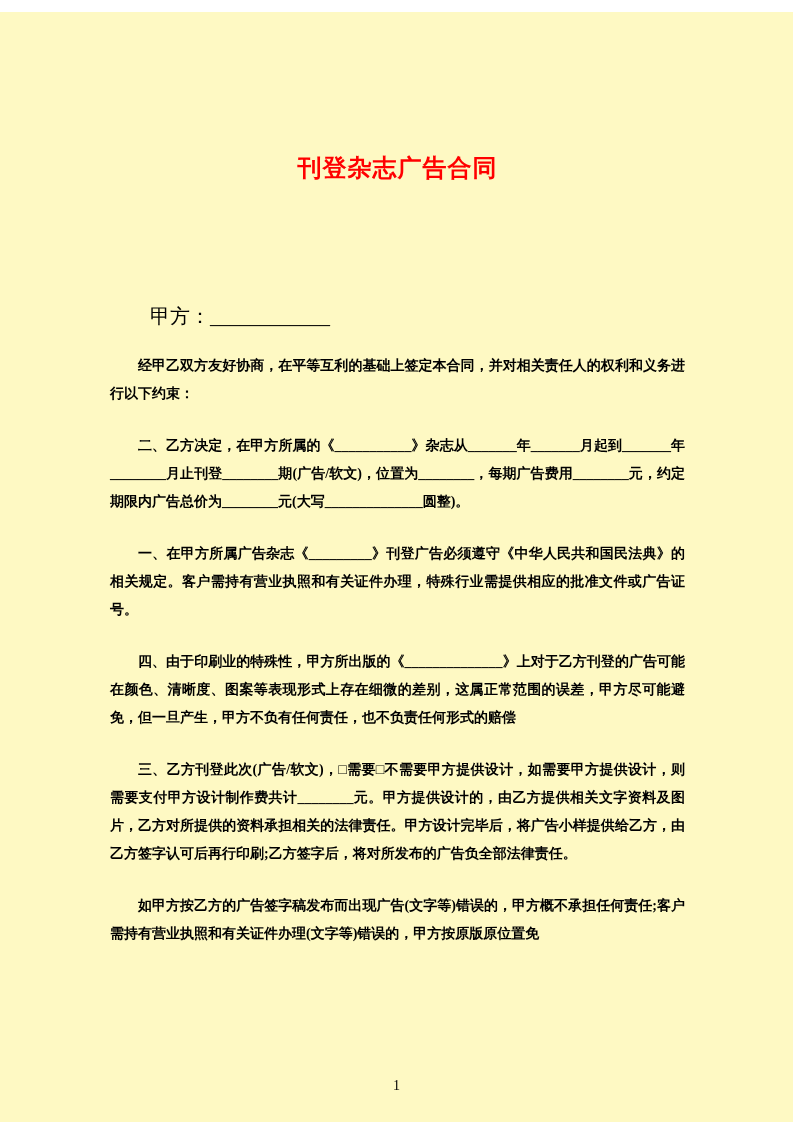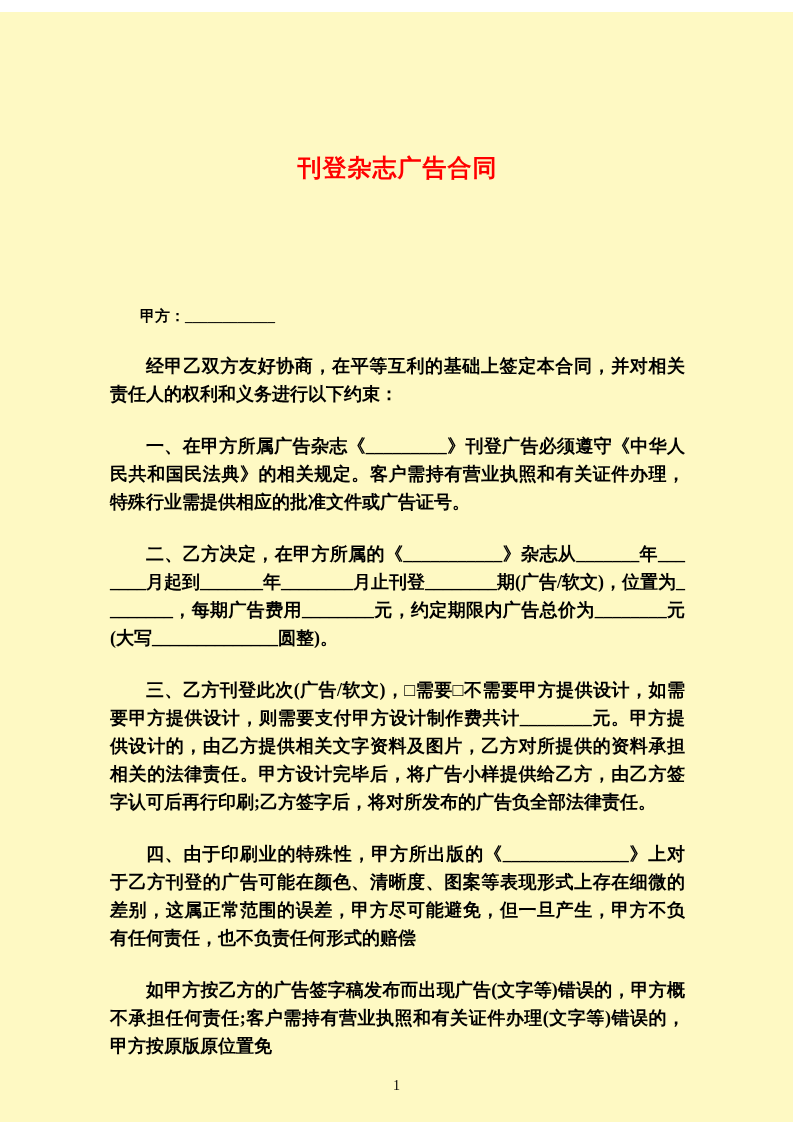--- a/index.html
+++ b/index.html
@@ -27,31 +27,31 @@
     letter-spacing: 1px;
     color: #ff0000;
     font-family: "Liberation Sans", "DejaVu Sans", sans-serif;
   }
   .party-block {
     margin-top: 118px;
     margin-bottom: 22px;
   }
   .field-line {
     margin: 0 0 27px 0;
-    font-size: 15px;
+    font-size: 20px;
     line-height: 28px;
-    font-weight: 700;
+    font-weight: 400;
     text-indent: 2em;
   }
   .field-line:last-child {
     margin-bottom: 0;
   }
   .para {
     margin: 0 0 24px 0;
-    font-size: 18px;
+    font-size: 14px;
     line-height: 28px;
     font-weight: 600;
     text-align: justify;
     text-indent: 2em;
     word-break: break-all;
   }
   .page-number {
     position: absolute;
     left: 0;
     right: 0;
@@ -68,25 +68,25 @@
 <div class="page">
 
   <h1 class="doc-title" style="color: rgb(255, 0, 0);">刊登杂志广告合同</h1>
 
   <div class="party-block">
     <p class="field-line">甲方：____________</p>
   </div>
 
   <p class="para">经甲乙双方友好协商，在平等互利的基础上签定本合同，并对相关责任人的权利和义务进行以下约束：</p>
 
+  <p class="para">二、乙方决定，在甲方所属的《___________》杂志从_______年_______月起到_______年________月止刊登________期(广告/软文)，位置为________，每期广告费用________元，约定期限内广告总价为________元(大写______________圆整)。</p>
+
   <p class="para">一、在甲方所属广告杂志《_________》刊登广告必须遵守《中华人民共和国民法典》的相关规定。客户需持有营业执照和有关证件办理，特殊行业需提供相应的批准文件或广告证号。</p>
 
-  <p class="para">二、乙方决定，在甲方所属的《___________》杂志从_______年_______月起到_______年________月止刊登________期(广告/软文)，位置为________，每期广告费用________元，约定期限内广告总价为________元(大写______________圆整)。</p>
+  <p class="para">四、由于印刷业的特殊性，甲方所出版的《______________》上对于乙方刊登的广告可能在颜色、清晰度、图案等表现形式上存在细微的差别，这属正常范围的误差，甲方尽可能避免，但一旦产生，甲方不负有任何责任，也不负责任何形式的赔偿</p>
 
   <p class="para">三、乙方刊登此次(广告/软文)，□需要□不需要甲方提供设计，如需要甲方提供设计，则需要支付甲方设计制作费共计________元。甲方提供设计的，由乙方提供相关文字资料及图片，乙方对所提供的资料承担相关的法律责任。甲方设计完毕后，将广告小样提供给乙方，由乙方签字认可后再行印刷;乙方签字后，将对所发布的广告负全部法律责任。</p>
-
-  <p class="para">四、由于印刷业的特殊性，甲方所出版的《______________》上对于乙方刊登的广告可能在颜色、清晰度、图案等表现形式上存在细微的差别，这属正常范围的误差，甲方尽可能避免，但一旦产生，甲方不负有任何责任，也不负责任何形式的赔偿</p>
 
   <p class="para">如甲方按乙方的广告签字稿发布而出现广告(文字等)错误的，甲方概不承担任何责任;客户需持有营业执照和有关证件办理(文字等)错误的，甲方按原版原位置免</p>
 
   <div class="page-number">1</div>
 
 </div>
 
 </body></html>

